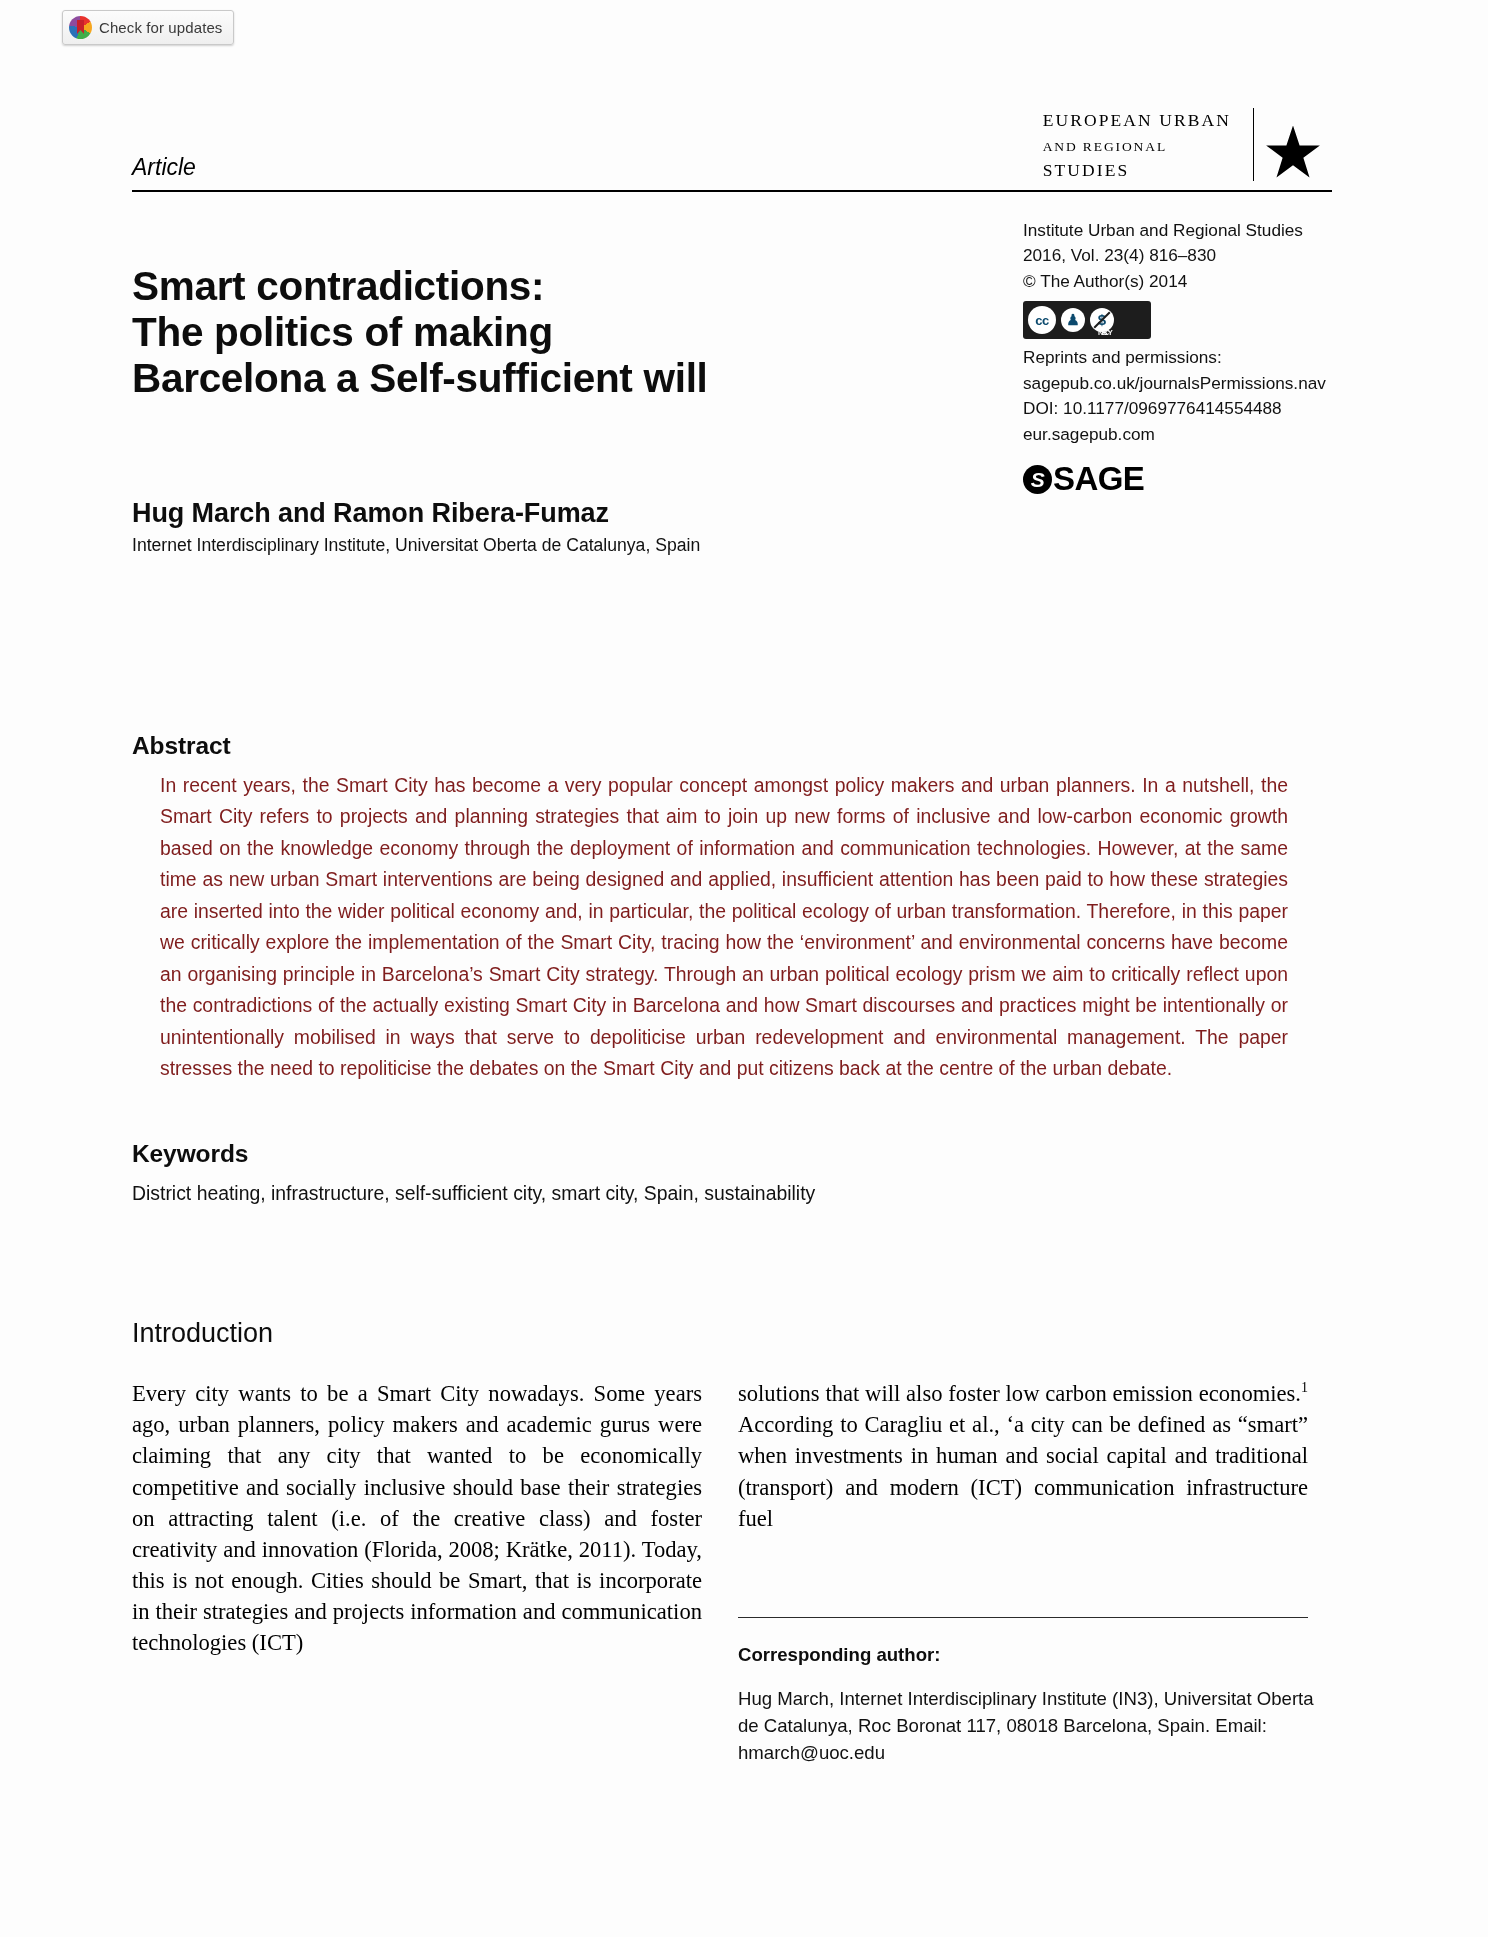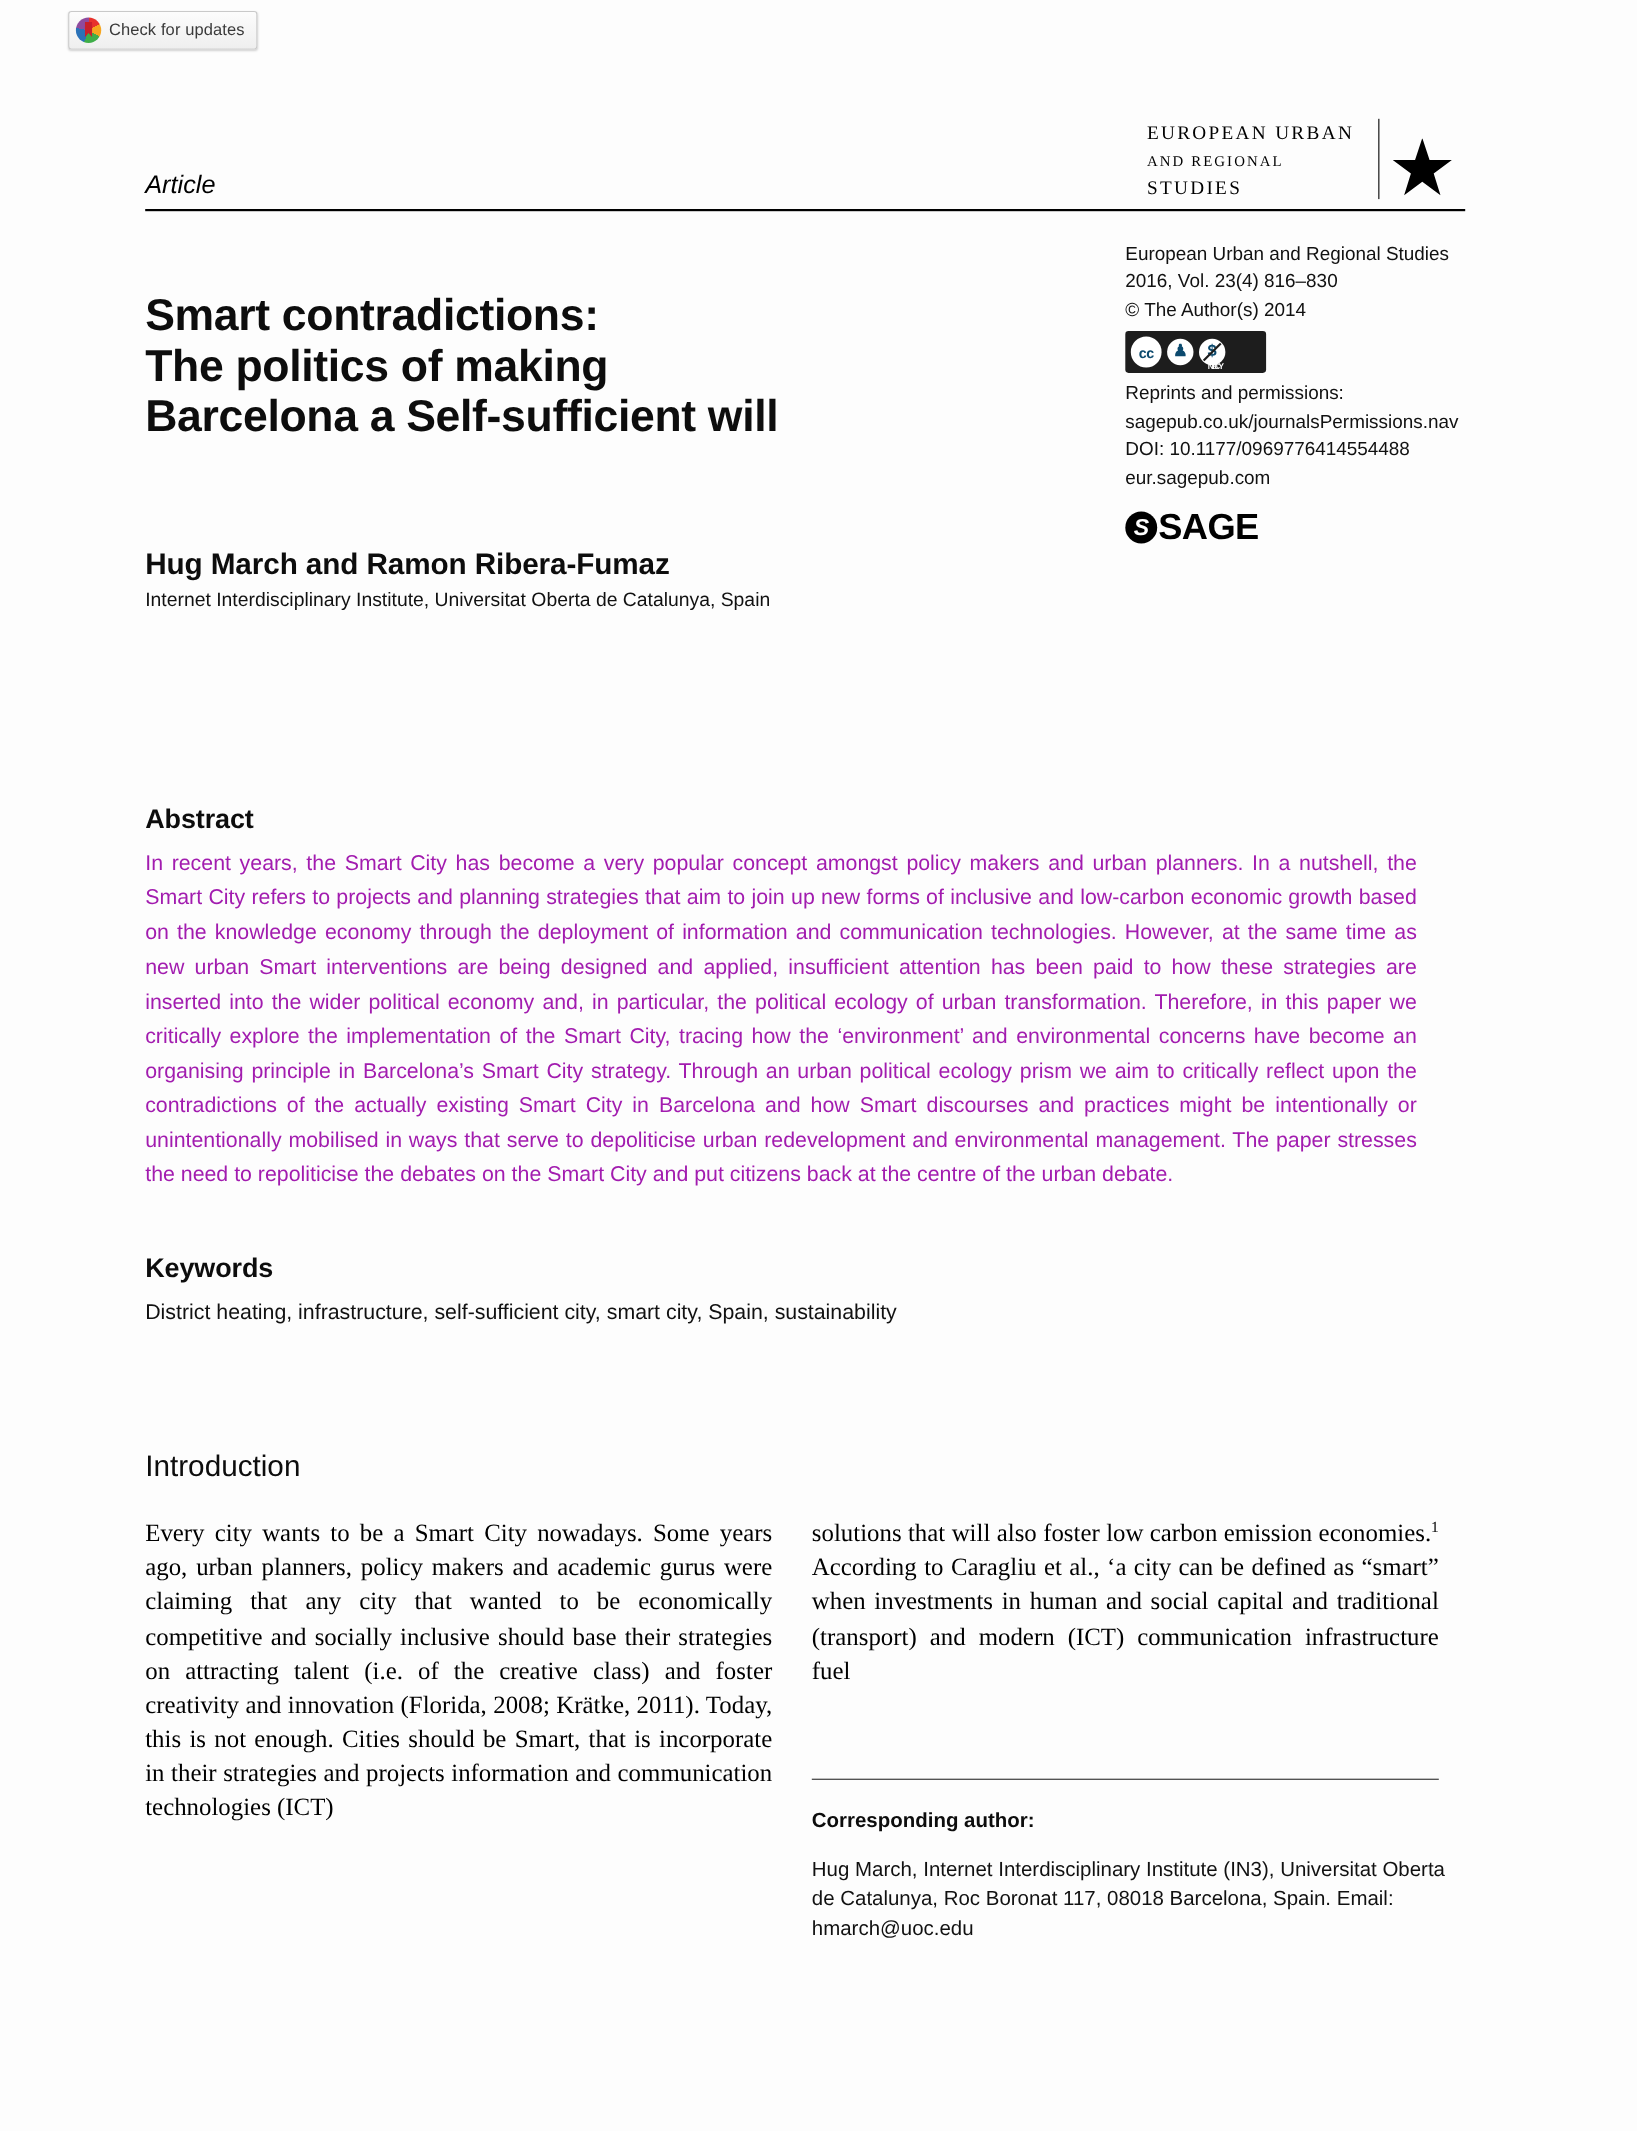--- a/index.html
+++ b/index.html
@@ -265,22 +265,23 @@
     font-size: 24.5px;
     color: #0d0d0d;
     margin-bottom: 10px;
     letter-spacing: -0.1px;
   }
   .abstract-text {
     font-family: "Liberation Sans", sans-serif;
     font-size: 19.4px;
     line-height: 1.62;
     text-align: justify;
-    color: #a21caf;
+    color: #7f1d1d;
     hyphens: auto;
+    margin-left: 28px;
   }
 
   
   .keywords-block {
     position: absolute;
     left: 132px;
     top: 1140px;
     width: 1156px;
   }
   .keywords-text {
@@ -374,21 +375,21 @@
   </div>
   <div class="masthead-rule"></div>
 
   <h1 class="title">
     <span>Smart contradictions:</span><br>
     <span>The politics of making</span><br>
     <span>Barcelona a Self-sufficient will</span>
   </h1>
 
   <div class="sidebar">
-    <div>European Urban and Regional Studies</div>
+    <div>Institute Urban and Regional Studies</div>
     <div>2016, Vol. 23(4) 816–830</div>
     <div>© The Author(s) 2014</div>
 
     <div class="cc-badge">
       <span class="cc-ico big">cc</span>
       <span class="cc-ico sm">♟</span>
       <span class="cc-ico sm">$<i class="nc-slash"></i></span>
       <span class="cc-cap by">BY</span>
       <span class="cc-cap nc">NC</span>
     </div>

